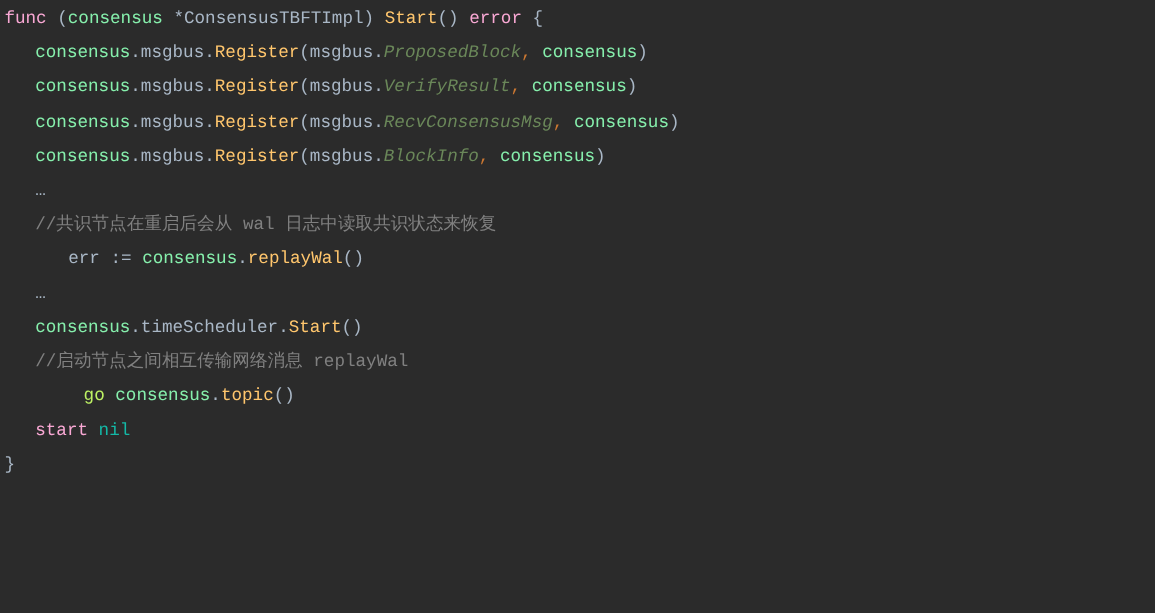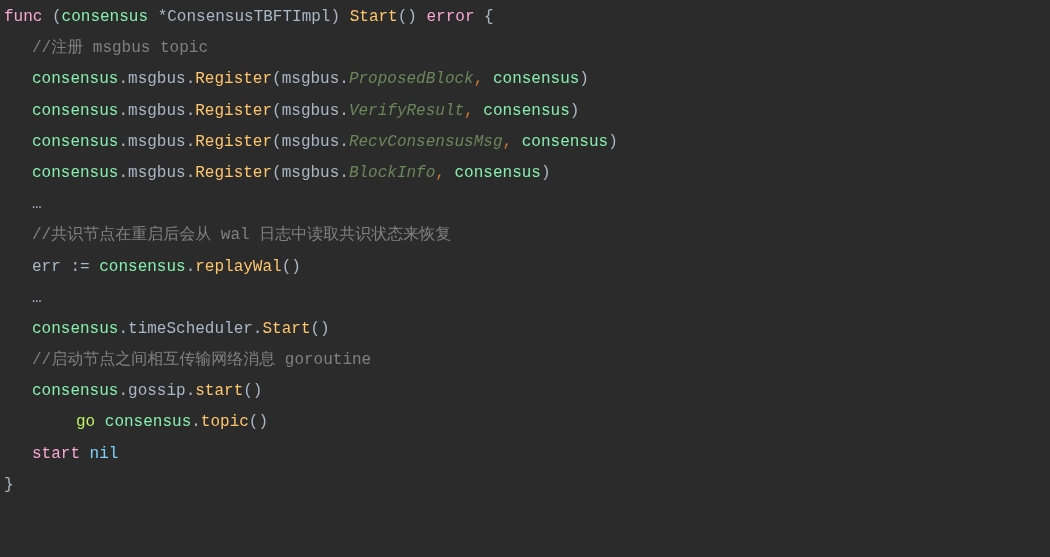--- a/index.html
+++ b/index.html
@@ -25,22 +25,22 @@
       white-space: pre;
     }
     .indent1 { padding-left: 28px; }
     .keyword { color: #f9a8d4; }
     .method { color: #ffc66d; }
     .comment { color: #808080; }
     .paren { color: #a9b7c6; }
     .prop-type { color: #6a8759; font-style: italic; }
     .dot { color: #a9b7c6; }
     .go-keyword { color: #bef264; margin-left: 44px; }
-    .nil-keyword { color: #7dd3fc; margin-top: 41px; }
-    .err-var { color: #a9b7c6; }
+    .nil-keyword { color: #14b8a6; margin-top: 41px; }
+    .err-var { color: #a9b7c6; margin-left: 30px; }
     .assign { color: #a9b7c6; }
     .consensus-ref { color: #86efac; }
     .msgbus-ref { color: #a9b7c6; }
     .register-method { color: #ffc66d; text-align: center; }
     .start-method { color: #ffc66d; }
     .handle-method { color: #ffc66d; }
     .replaywal-method { color: #ffc66d; }
     .gossip-ref { color: #a9b7c6; }
     .timescheduler-ref { color: #a9b7c6; }
     .type-name { color: #a9b7c6; }
@@ -48,44 +48,42 @@
     .brace { color: #a9b7c6; }
     .comma { color: #cc7832; }
     .ellipsis { color: #a9b7c6; }
   </style>
 </head>
 <body>
 
 <div class="code-container">
   <div class="line"><span class="keyword">func</span><span class="paren"> (</span><span class="consensus-ref">consensus</span><span class="star"> *</span><span class="type-name">ConsensusTBFTImpl</span><span class="paren">) </span><span class="method">Start</span><span class="paren">()</span><span> </span><span class="keyword">error</span><span class="brace"> {</span></div>
 
-  <div class="line indent1"><span class="comment">//注册 msgbus topic</span></div>
 
   <div class="line indent1"><span class="consensus-ref">consensus</span><span class="dot">.</span><span class="msgbus-ref">msgbus</span><span class="dot">.</span><span class="register-method">Register</span><span class="paren">(</span><span class="msgbus-ref">msgbus</span><span class="dot">.</span><span class="prop-type">ProposedBlock</span><span class="comma">, </span><span class="consensus-ref">consensus</span><span class="paren">)</span></div>
 
   <div class="line indent1"><span class="consensus-ref">consensus</span><span class="dot">.</span><span class="msgbus-ref">msgbus</span><span class="dot">.</span><span class="register-method">Register</span><span class="paren">(</span><span class="msgbus-ref">msgbus</span><span class="dot">.</span><span class="prop-type">VerifyResult</span><span class="comma">, </span><span class="consensus-ref">consensus</span><span class="paren">)</span></div>
 
   <div class="line indent1"><span class="consensus-ref">consensus</span><span class="dot">.</span><span class="msgbus-ref">msgbus</span><span class="dot">.</span><span class="register-method">Register</span><span class="paren">(</span><span class="msgbus-ref">msgbus</span><span class="dot">.</span><span class="prop-type">RecvConsensusMsg</span><span class="comma">, </span><span class="consensus-ref">consensus</span><span class="paren">)</span></div>
 
   <div class="line indent1"><span class="consensus-ref">consensus</span><span class="dot">.</span><span class="msgbus-ref">msgbus</span><span class="dot">.</span><span class="register-method">Register</span><span class="paren">(</span><span class="msgbus-ref">msgbus</span><span class="dot">.</span><span class="prop-type">BlockInfo</span><span class="comma">, </span><span class="consensus-ref">consensus</span><span class="paren">)</span></div>
 
   <div class="line indent1"><span class="ellipsis">…</span></div>
 
   <div class="line indent1"><span class="comment">//共识节点在重启后会从 wal 日志中读取共识状态来恢复</span></div>
 
   <div class="line indent1"><span class="err-var">err </span><span class="assign">:=</span><span> </span><span class="consensus-ref">consensus</span><span class="dot">.</span><span class="replaywal-method">replayWal</span><span class="paren">()</span></div>
 
   <div class="line indent1"><span class="ellipsis">…</span></div>
 
 
   <div class="line indent1"><span class="consensus-ref">consensus</span><span class="dot">.</span><span class="timescheduler-ref">timeScheduler</span><span class="dot">.</span><span class="start-method">Start</span><span class="paren">()</span></div>
 
-  <div class="line indent1"><span class="comment">//启动节点之间相互传输网络消息 goroutine</span></div>
+  <div class="line indent1"><span class="comment">//启动节点之间相互传输网络消息 replayWal</span></div>
 
-  <div class="line indent1"><span class="consensus-ref">consensus</span><span class="dot">.</span><span class="gossip-ref">gossip</span><span class="dot">.</span><span class="start-method">start</span><span class="paren">()</span></div>
 
 
   <div class="line indent1"><span class="go-keyword">go</span><span> </span><span class="consensus-ref">consensus</span><span class="dot">.</span><span class="handle-method">topic</span><span class="paren">()</span></div>
 
   <div class="line indent1"><span class="keyword">start</span><span class="nil-keyword"> nil</span></div>
 
   <div class="line"><span class="brace">}</span></div>
 </div>
 
 </body></html>

